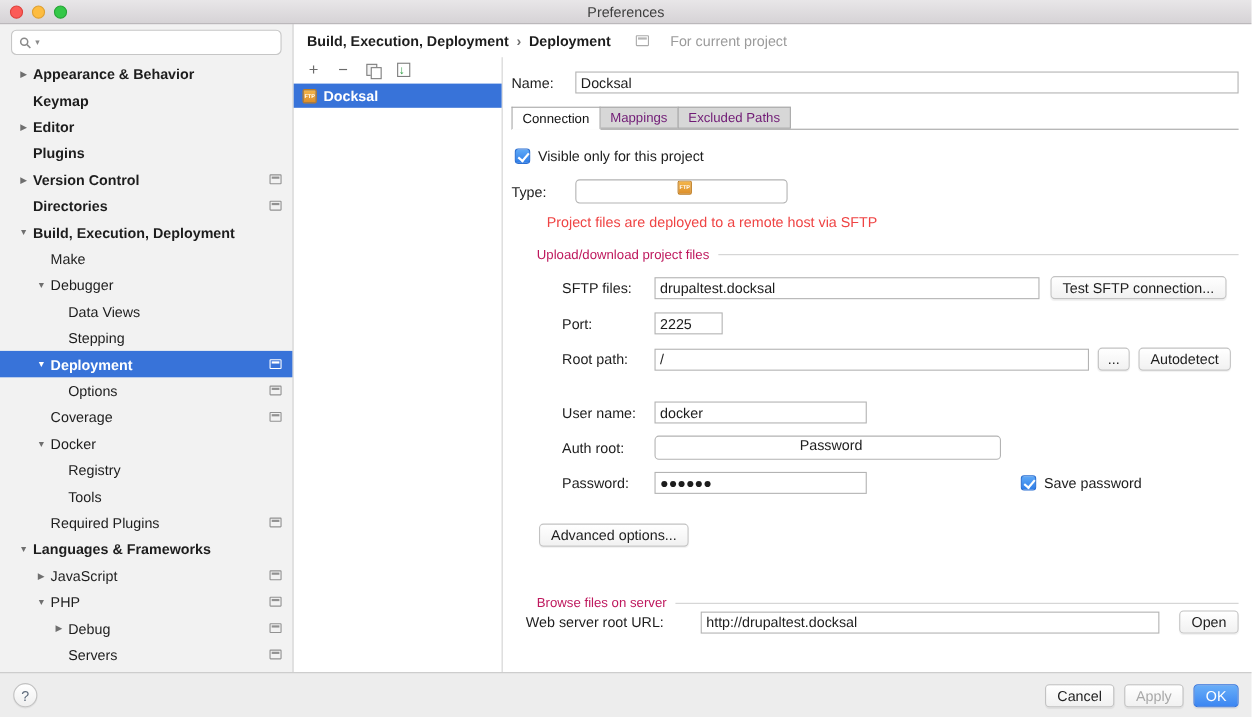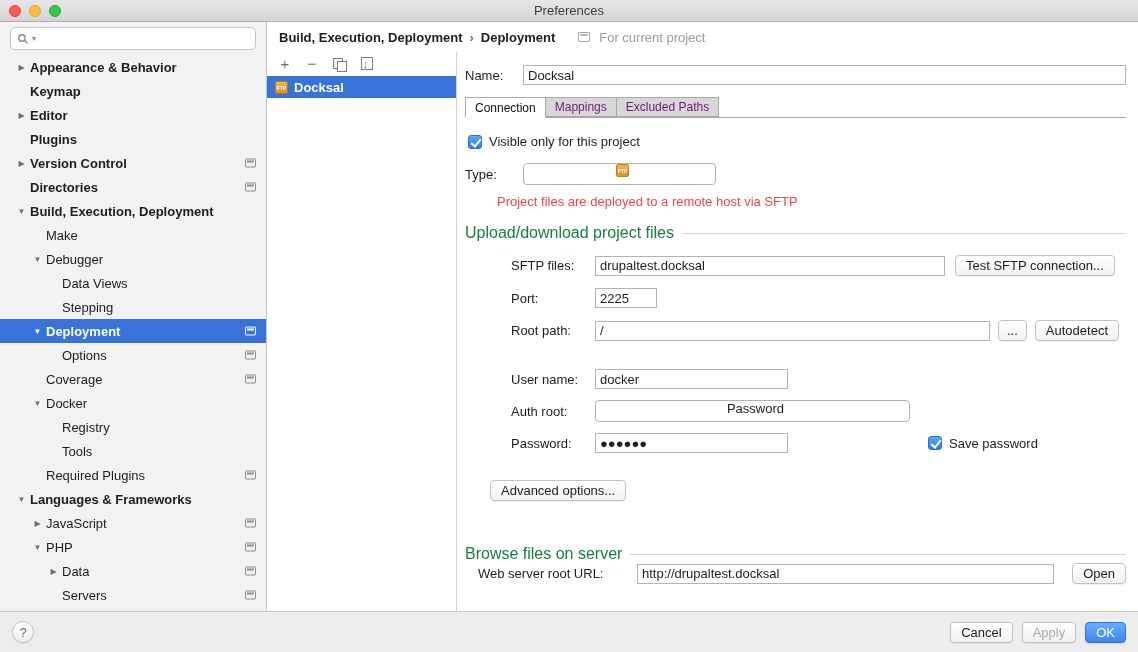--- a/index.html
+++ b/index.html
@@ -39,21 +39,21 @@
   .badge { position:absolute; right:10px; top:50%; transform:translateY(-50%); width:11px; height:9px; border:1px solid #919191; border-radius:1px; }
   .badge::after { content:""; position:absolute; left:1px; right:1px; top:1px; height:2px; background:#919191; }
   .tree-item.selected .badge { border-color:#fff; }
   .tree-item.selected .badge::after { background:#fff; }
 
   
   .content { flex:1; display:flex; flex-direction:column; min-width:0; background:#fff; }
   .breadcrumb-row { height:30px; flex:0 0 30px; display:flex; align-items:center; padding-left:12px; gap:7px; }
   .crumb { font-weight:bold; }
   .crumb-sep { color:#6f6f6f; font-weight:bold; }
-  .ctx { display:flex; align-items:center; gap:9px; margin-left:16px; color:#9b9b9b; }
+  .ctx { display:flex; align-items:center; gap:19px; margin-left:16px; color:#9b9b9b; }
   .ctx-icon { width:12px; height:10px; border:1px solid #aaa; border-radius:1px; position:relative; }
   .ctx-icon::after { content:""; position:absolute; left:1px; right:1px; top:1px; height:2px; background:#b5b5b5; }
 
   .content-body { flex:1; display:flex; min-height:0; }
 
   
   .server-panel { width:190px; flex:0 0 190px; border-right:1px solid #d2d2d2; display:flex; flex-direction:column; }
   .server-toolbar { height:24px; flex:0 0 24px; display:flex; align-items:center; gap:11px; padding-left:10px; }
   .tb-btn { width:16px; height:16px; display:flex; align-items:center; justify-content:center; color:#6b6b6b; }
   .tb-glyph { font-size:15px; line-height:14px; }
@@ -92,21 +92,21 @@
   .combo .combo-text { flex:1; white-space:nowrap; }
   .stepper { margin-left:auto; width:17px; height:21px; flex:0 0 17px; background:linear-gradient(#6cb0f8,#3179ee); display:flex; flex-direction:column; align-items:center; justify-content:center; gap:2px; border-radius:0 3px 3px 0; }
   .tri-up { width:0; height:0; border-left:3px solid transparent; border-right:3px solid transparent; border-bottom:4px solid #fff; }
   .tri-down { width:0; height:0; border-left:3px solid transparent; border-right:3px solid transparent; border-top:4px solid #fff; }
   .combo-type { width:193px; }
   .combo-auth { width:315px; }
 
   .hint { margin-top:9px; margin-left:32px; color:#ef4444; }
 
   .section { display:flex; align-items:center; gap:8px; }
-  .section .sect-label { font-size:16px; color:#15803d; white-space:nowrap; }
+  .section .sect-label { font-size:12px; color:#be185d; white-space:nowrap;margin-left:23px; }
   .section .line { flex:1; border-top:1px solid #d2d2d2; }
   .section.upload { margin-top:15px; }
   .section.browse { margin-top:44px; }
 
   .inner { margin-left:46px; }
   .inner .lbl { width:84px; }
   .host-row { margin-top:13px; }
   .host-row .text-input { width:350px; }
   .port-row { margin-top:12px; }
   .port-row .text-input { width:62px; }
@@ -263,21 +263,21 @@
     <span class="label">JavaScript</span>
     <span class="badge"></span>
   </div>
           <div class="tree-item lvl1">
     <span class="arrow">▼</span>
     <span class="label">PHP</span>
     <span class="badge"></span>
   </div>
           <div class="tree-item lvl2">
     <span class="arrow">▶</span>
-    <span class="label">Data</span>
+    <span class="label">Debug</span>
     <span class="badge"></span>
   </div>
           <div class="tree-item lvl2">
     <span class="arrow"></span>
     <span class="label">Servers</span>
     <span class="badge"></span>
   </div>
         </div>
     </div>
 

